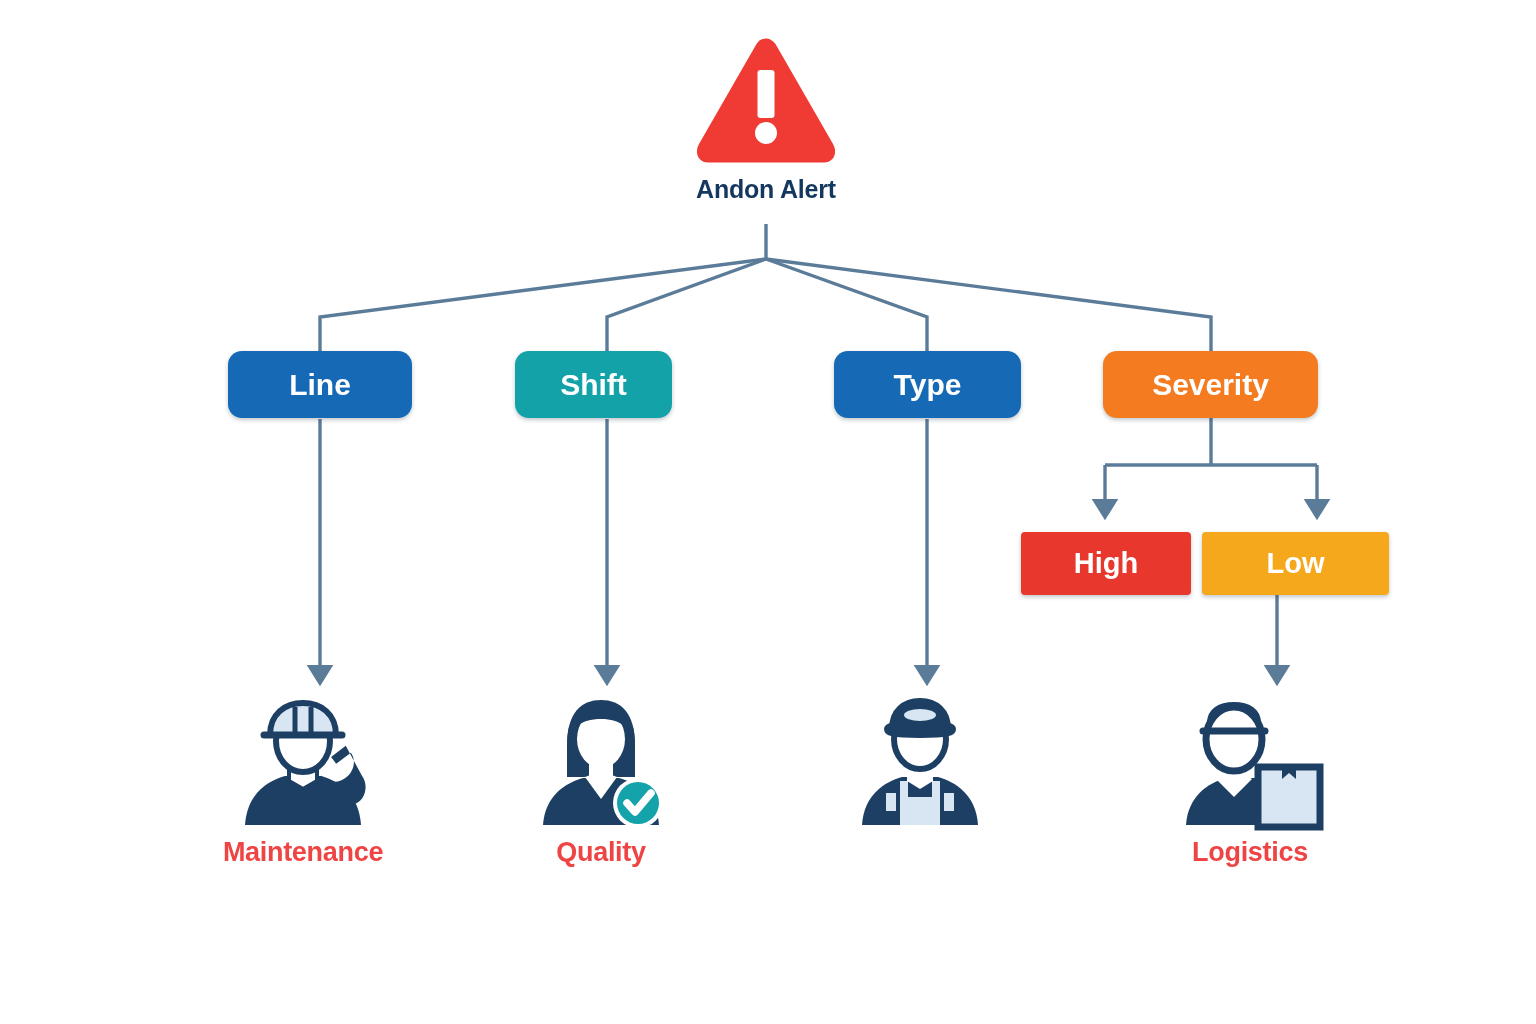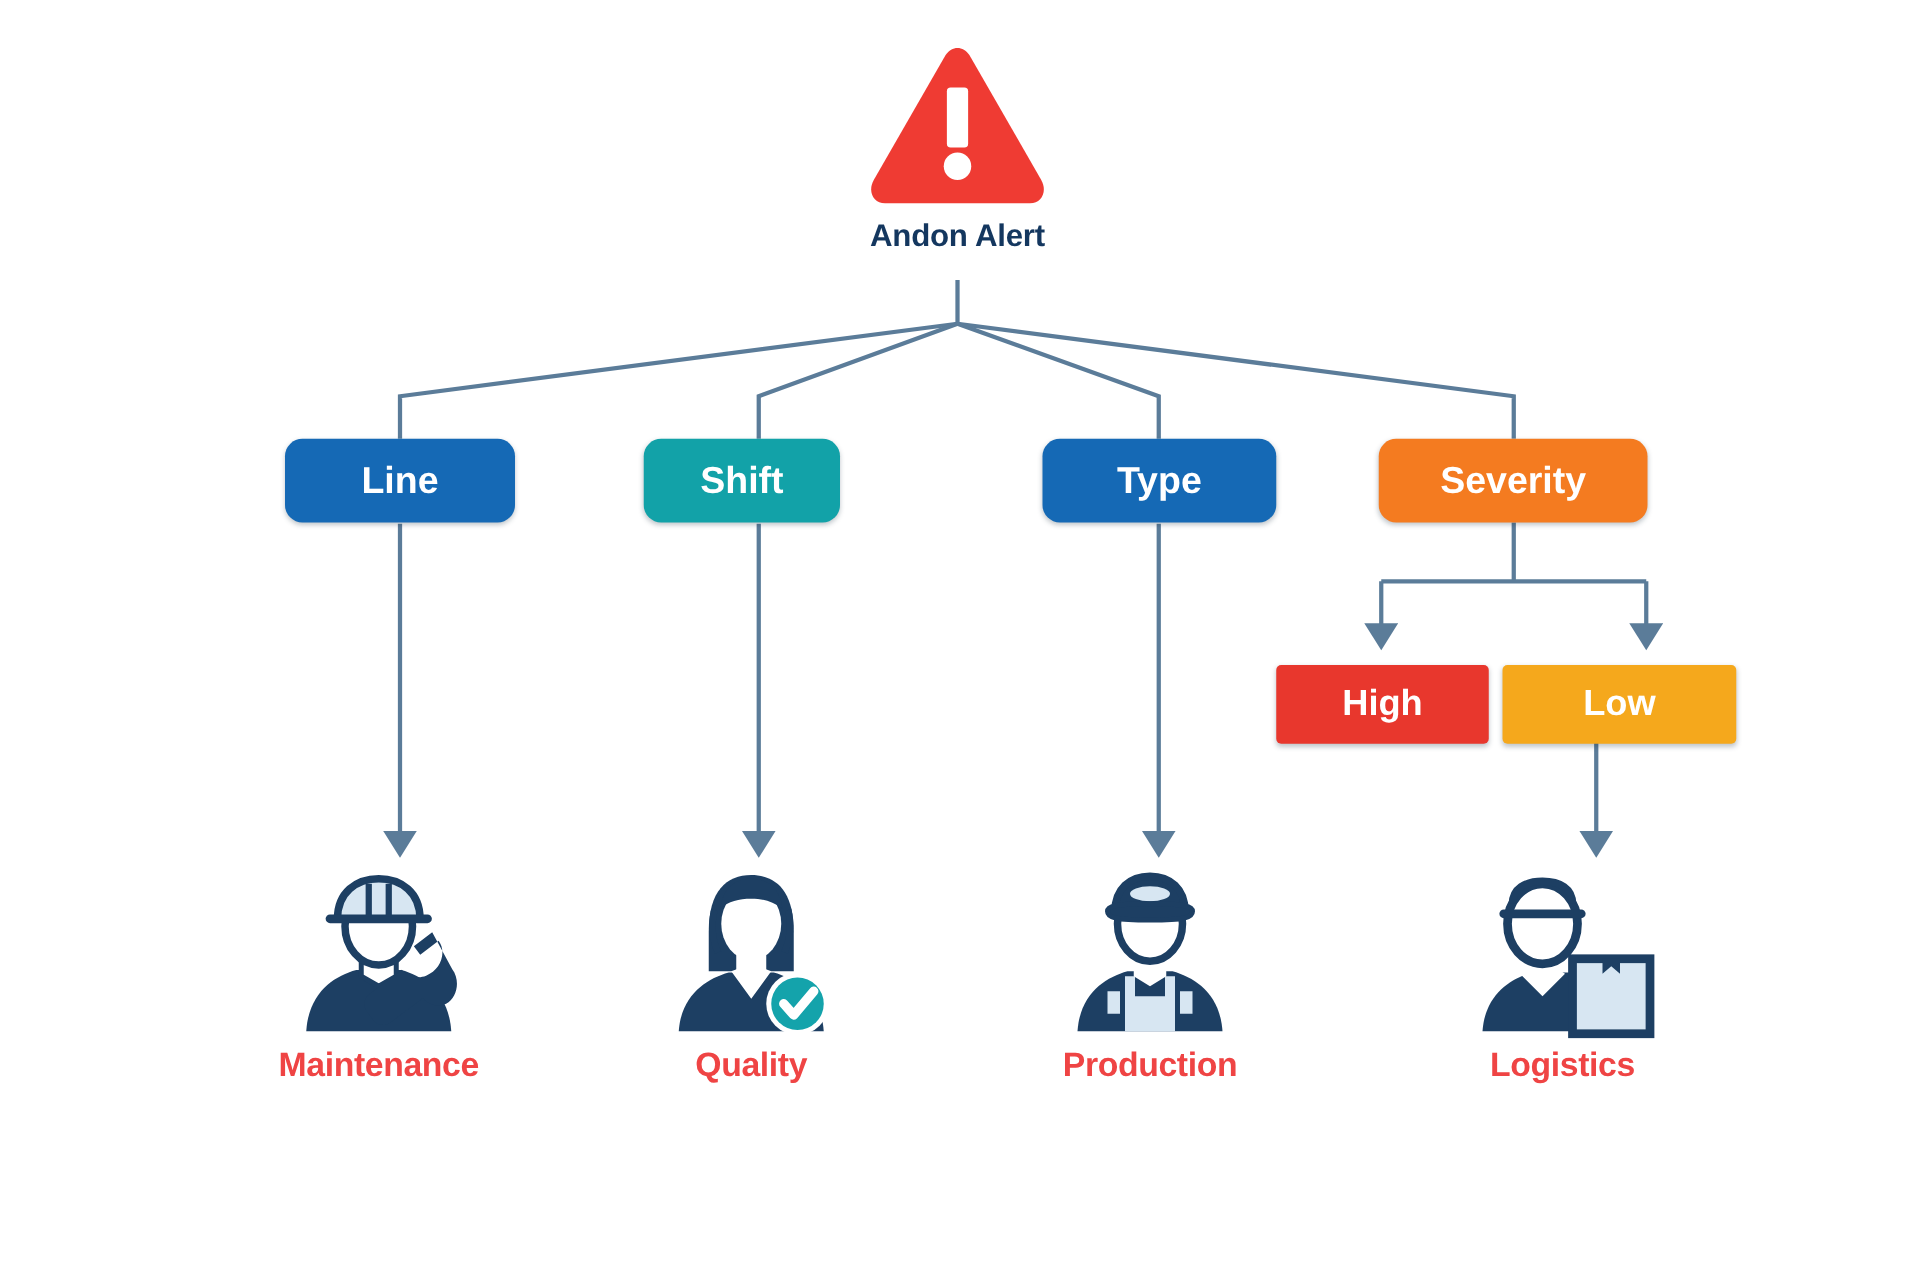--- a/index.html
+++ b/index.html
@@ -216,21 +216,20 @@
 
       <path d="M67,68 L93,68 L93,88 L80,96 L67,88 Z" fill="#ffffff"></path>
 
       <ellipse cx="80" cy="46" rx="26" ry="30" fill="#ffffff" stroke="#1d3f63" stroke-width="6"></ellipse>
 
       <path d="M52,36 C52,18 64,8 80,8 C96,8 108,18 108,36 Z" fill="#1d3f63" stroke="#1d3f63" stroke-width="6" stroke-linejoin="round"></path>
       <ellipse cx="80" cy="22" rx="16" ry="6" fill="#d7e6f2"></ellipse>
 
       <path d="M46,36 C46,32 52,30 80,30 C108,30 114,32 114,36 C114,41 108,43 80,43 C52,43 46,41 46,36 Z" fill="#1d3f63" stroke="#1d3f63" stroke-width="4"></path>
     </svg>
-    <div class="leaf-label">Production</div>
   </div>
 
   <div class="leaf" id="leaf-logistics">
     <svg class="leaf-icon" viewBox="0 0 160 140" xmlns="http://www.w3.org/2000/svg">
 
       <path d="M16,132 C18,103 38,90 56,85 L88,85 C96,90 104,100 106,132 Z" fill="#1d3f63"></path>
 
       <path d="M52,74 L76,74 L76,90 L64,102 L52,90 Z" fill="#ffffff"></path>
       <path d="M46,86 L64,104 L82,86 L76,82 L64,95 L52,82 Z" fill="#ffffff"></path>
 

